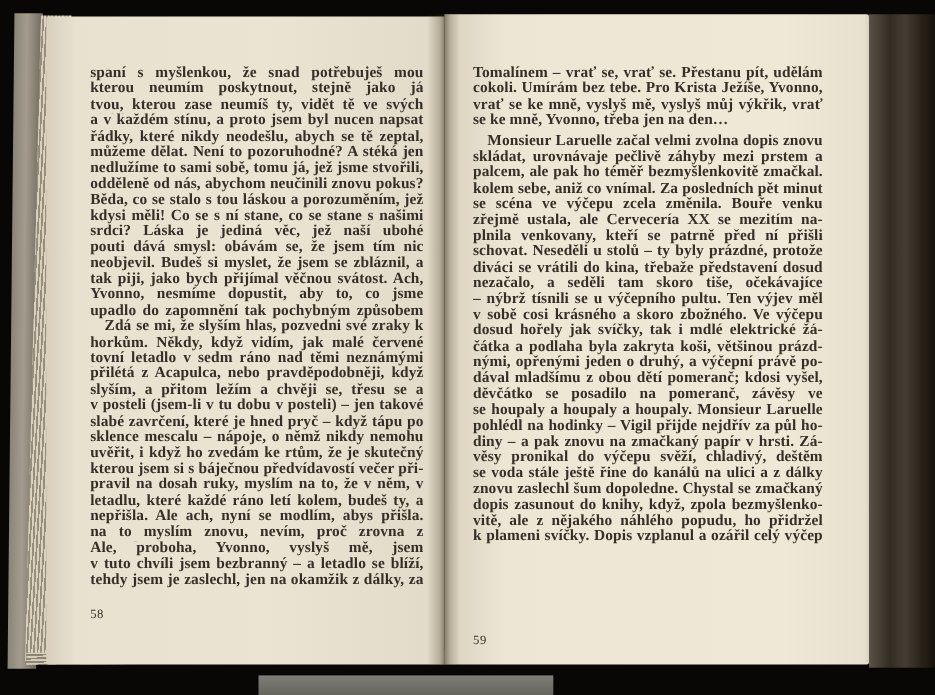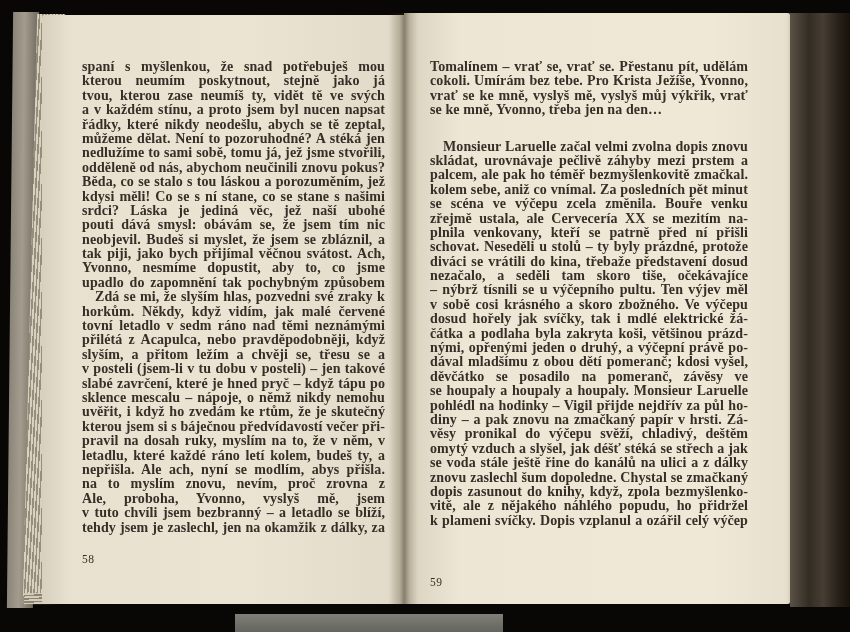--- a/index.html
+++ b/index.html
@@ -68,21 +68,21 @@
   .text-right { left: 430px; top: 60px; width: 318px; }
   .line {
     text-align: justify;
     text-align-last: justify;
     height: 14.4px;
     overflow: hidden;
     white-space: normal;
   }
   .line.rag { text-align-last: left; }
   .line.ind { text-indent: 13px; }
-  .para.gap { margin-bottom: 22px; }
+  .para.gap { margin-bottom: 4px; }
   .page-number {
     position: absolute;
     color: #362f27;
     font-size: 11.5px;
     letter-spacing: 0.5px;
   }
   .num-left  { left: 82px;  top: 553px; width: 303px; }
   .num-right { left: 430px; top: 576px; width: 318px; }
 </style>
 </head>
@@ -162,21 +162,20 @@
         <div class="line">v sobě cosi krásného a skoro zbožného. Ve výčepu</div>
         <div class="line">dosud hořely jak svíčky, tak i mdlé elektrické žá-</div>
         <div class="line">čátka a podlaha byla zakryta koši, většinou prázd-</div>
         <div class="line">nými, opřenými jeden o druhý, a výčepní právě po-</div>
         <div class="line">dával mladšímu z obou dětí pomeranč; kdosi vyšel,</div>
         <div class="line">děvčátko se posadilo na pomeranč, závěsy ve dveřích</div>
         <div class="line">se houpaly a houpaly a houpaly. Monsieur Laruelle</div>
         <div class="line">pohlédl na hodinky – Vigil přijde nejdřív za půl ho-</div>
         <div class="line">diny – a pak znovu na zmačkaný papír v hrsti. Zá-</div>
         <div class="line">věsy pronikal do výčepu svěží, chladivý, deštěm</div>
-        <div class="line">omytý vzduch a slyšel, jak déšť stéká se střech a jak</div>
         <div class="line">se voda stále ještě řine do kanálů na ulici a z dálky</div>
         <div class="line">znovu zaslechl šum dopoledne. Chystal se zmačkaný</div>
         <div class="line">dopis zasunout do knihy, když, zpola bezmyšlenko-</div>
         <div class="line">vitě, ale z nějakého náhlého popudu, ho přidržel</div>
         <div class="line">k plameni svíčky. Dopis vzplanul a ozářil celý výčep</div>
       </div>
     </div>
   <div class="page-number num-right">59</div>
 </div>
 

